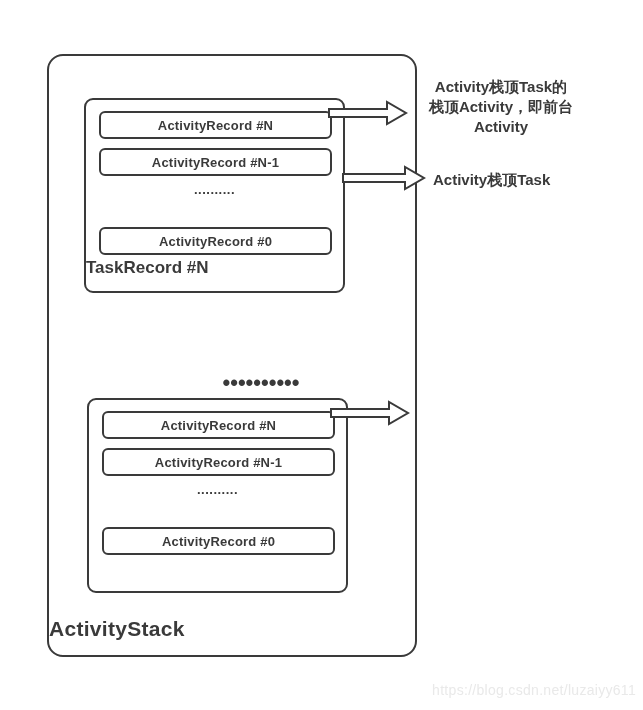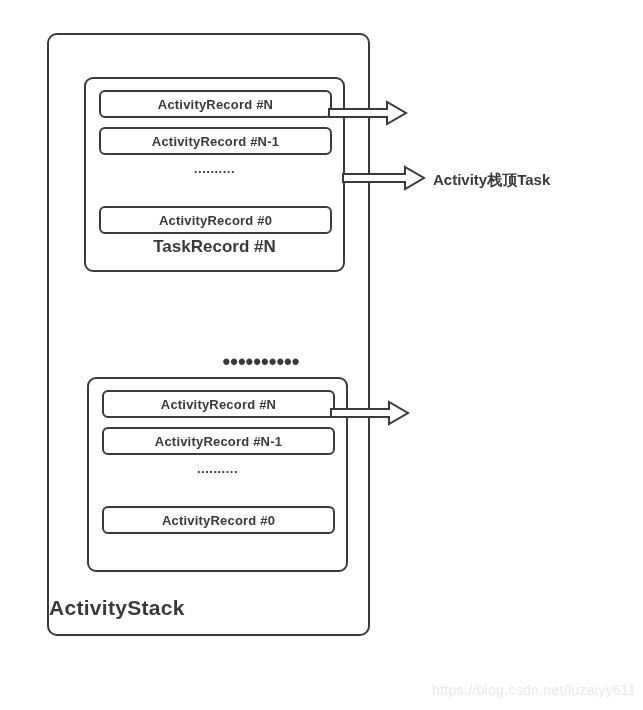--- a/index.html
+++ b/index.html
@@ -17,24 +17,24 @@
     overflow: hidden;
   }
   .box {
     position: absolute;
     border: 2px solid #3a3a3a;
     background: #ffffff;
     box-sizing: border-box;
   }
   .stack-box {
     left: 47px;
-    top: 33px;
-    width: 323px;
+    top: 54px;
+    width: 370px;
     height: 603px;
-    border-radius: 10px;
+    border-radius: 16px;
   }
   .task-box {
     border-radius: 9px;
   }
   .task-box.task-n { left: 35px; top: 42px;  width: 261px; height: 195px; }
   .task-box.task-0 { left: 38px; top: 342px; width: 261px; height: 195px; }
   .record-box {
     position: absolute;
     left: 13px;
     width: 233px;
@@ -61,21 +61,20 @@
     text-align: center;
     font-size: 13px;
     font-weight: 700;
     letter-spacing: 0.5px;
   }
   .task-label {
     position: absolute;
     left: 0;
     top: 158px;
     width: 100%;
-    text-align: center;
     font-size: 17px;
     font-weight: 700;
   }
   .stack-label {
     position: absolute;
     left: 0;
     top: 561px;
     width: 100%;
     text-align: left;
     font-size: 21px;
@@ -172,16 +171,19 @@
     <svg width="84" height="28" viewBox="0 0 84 28" xmlns="http://www.w3.org/2000/svg">
       <polygon points="1,10 63,10 63,3 82,14 63,25 63,18 1,18" fill="#ffffff" stroke="#3a3a3a" stroke-width="2" stroke-linejoin="miter"></polygon>
     </svg>
   </div>
   <div class="arrow arrow-3">
     <svg width="80" height="28" viewBox="0 0 80 28" xmlns="http://www.w3.org/2000/svg">
       <polygon points="1,10 59,10 59,3 78,14 59,25 59,18 1,18" fill="#ffffff" stroke="#3a3a3a" stroke-width="2" stroke-linejoin="miter"></polygon>
     </svg>
   </div>
 
+  <div class="annotation ann-top-activity">Activity栈顶Task的
+栈顶Activity，即前台
+Activity</div>
   <div class="annotation ann-top-task">Activity栈顶Task</div>
 
   <div class="watermark">https://blog.csdn.net/luzaiyy611</div>
 </div>
 
 </body></html>

